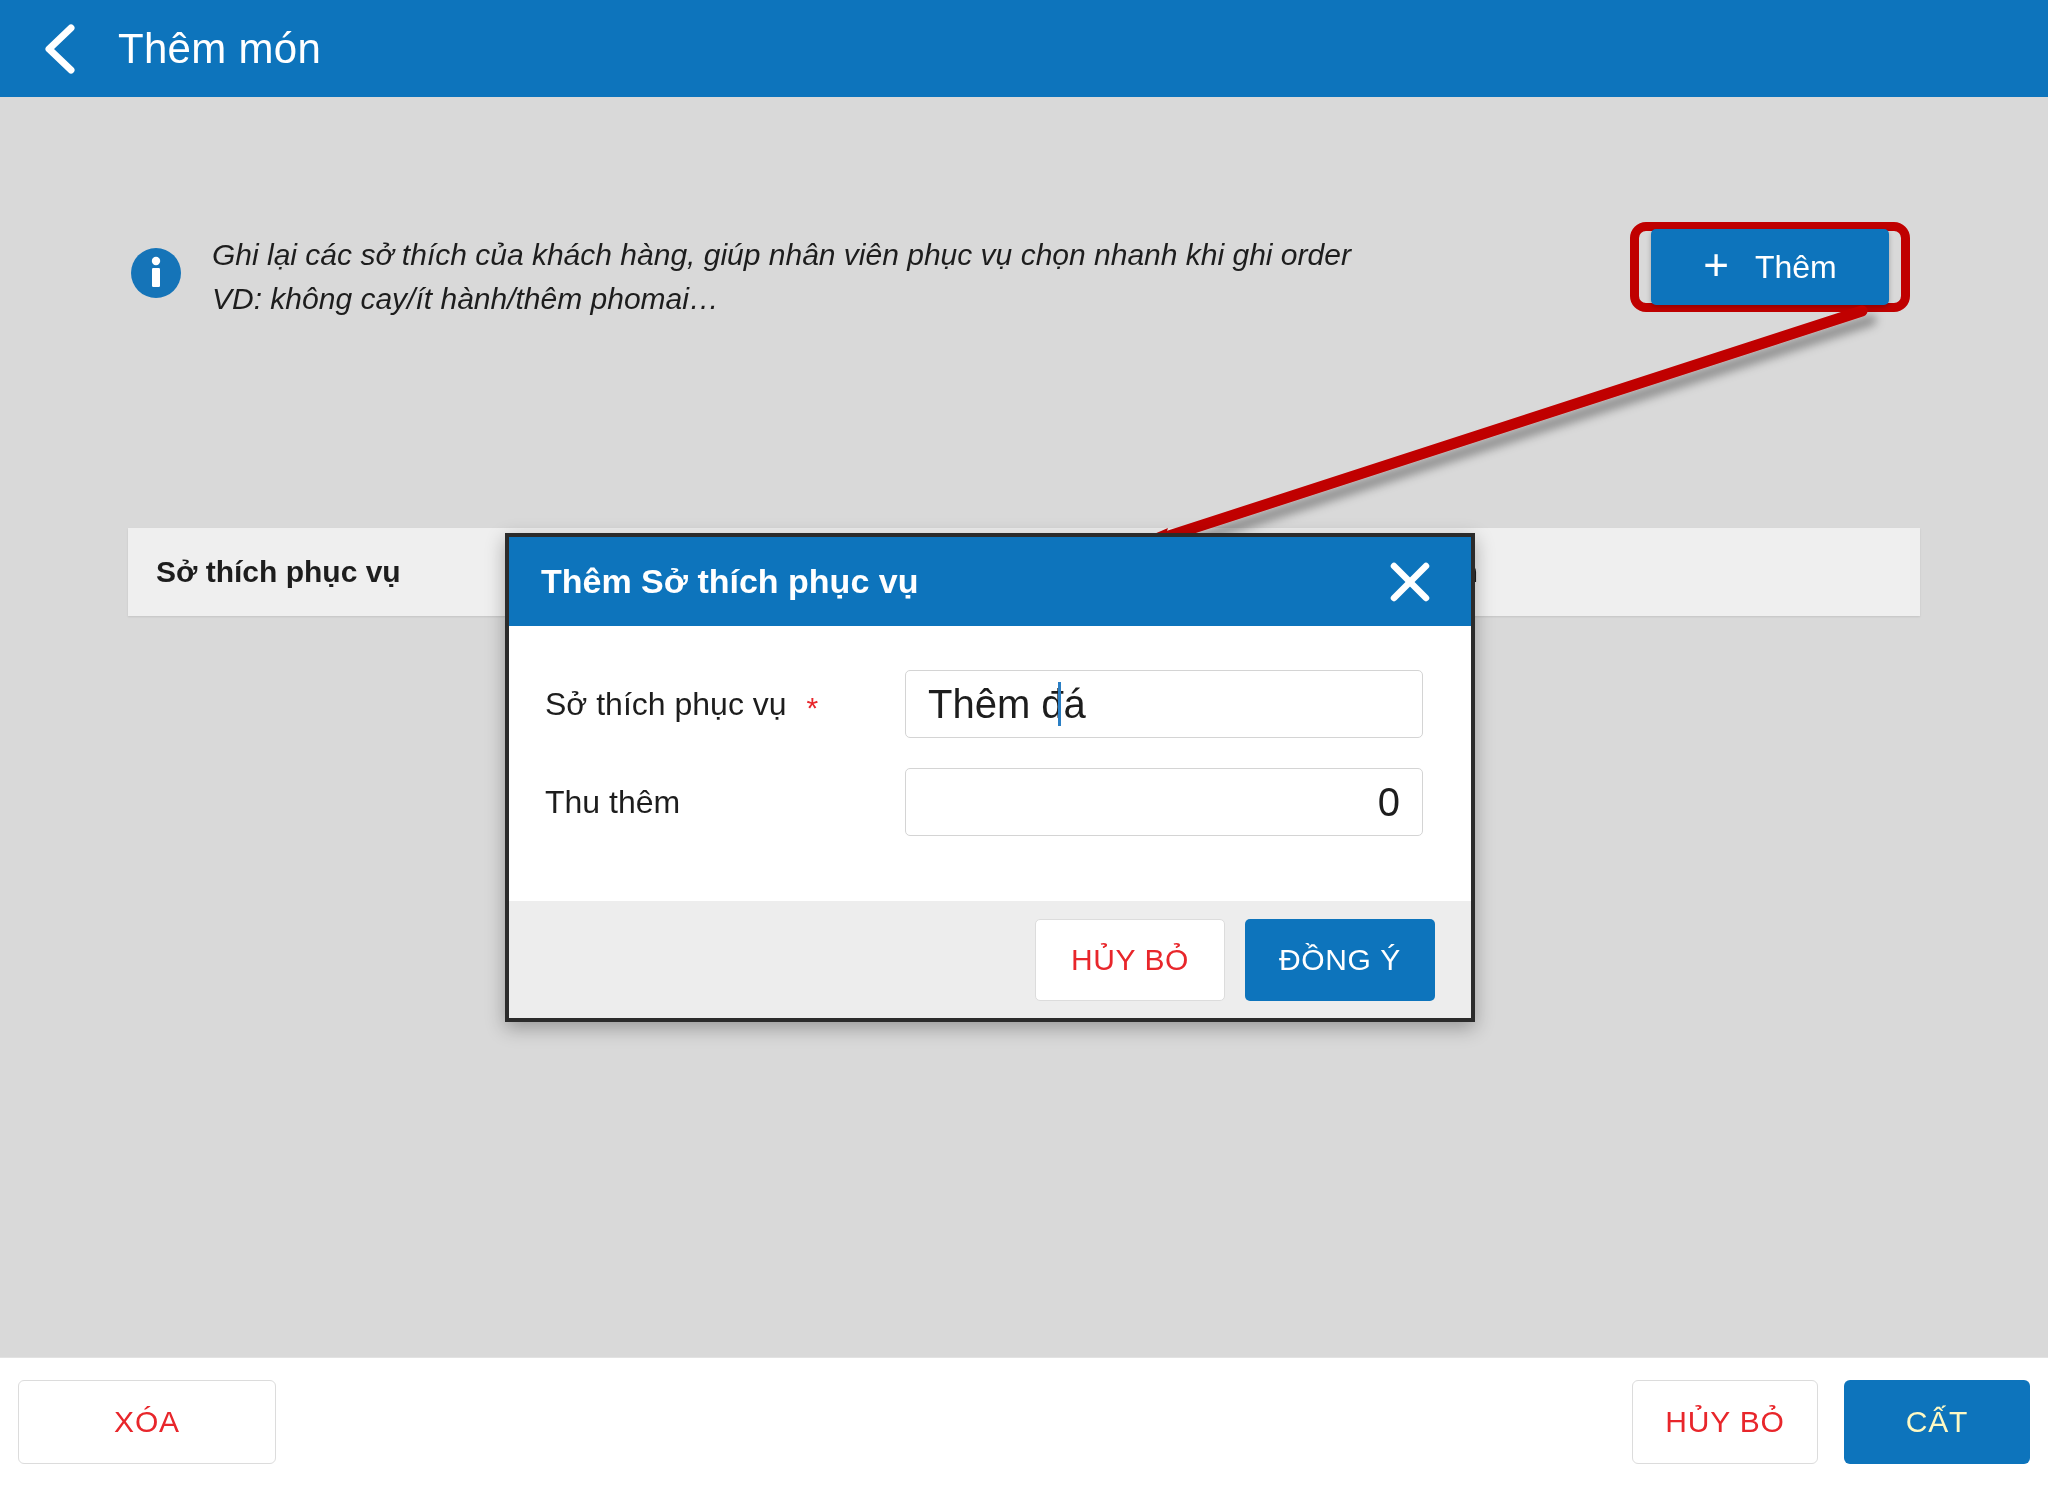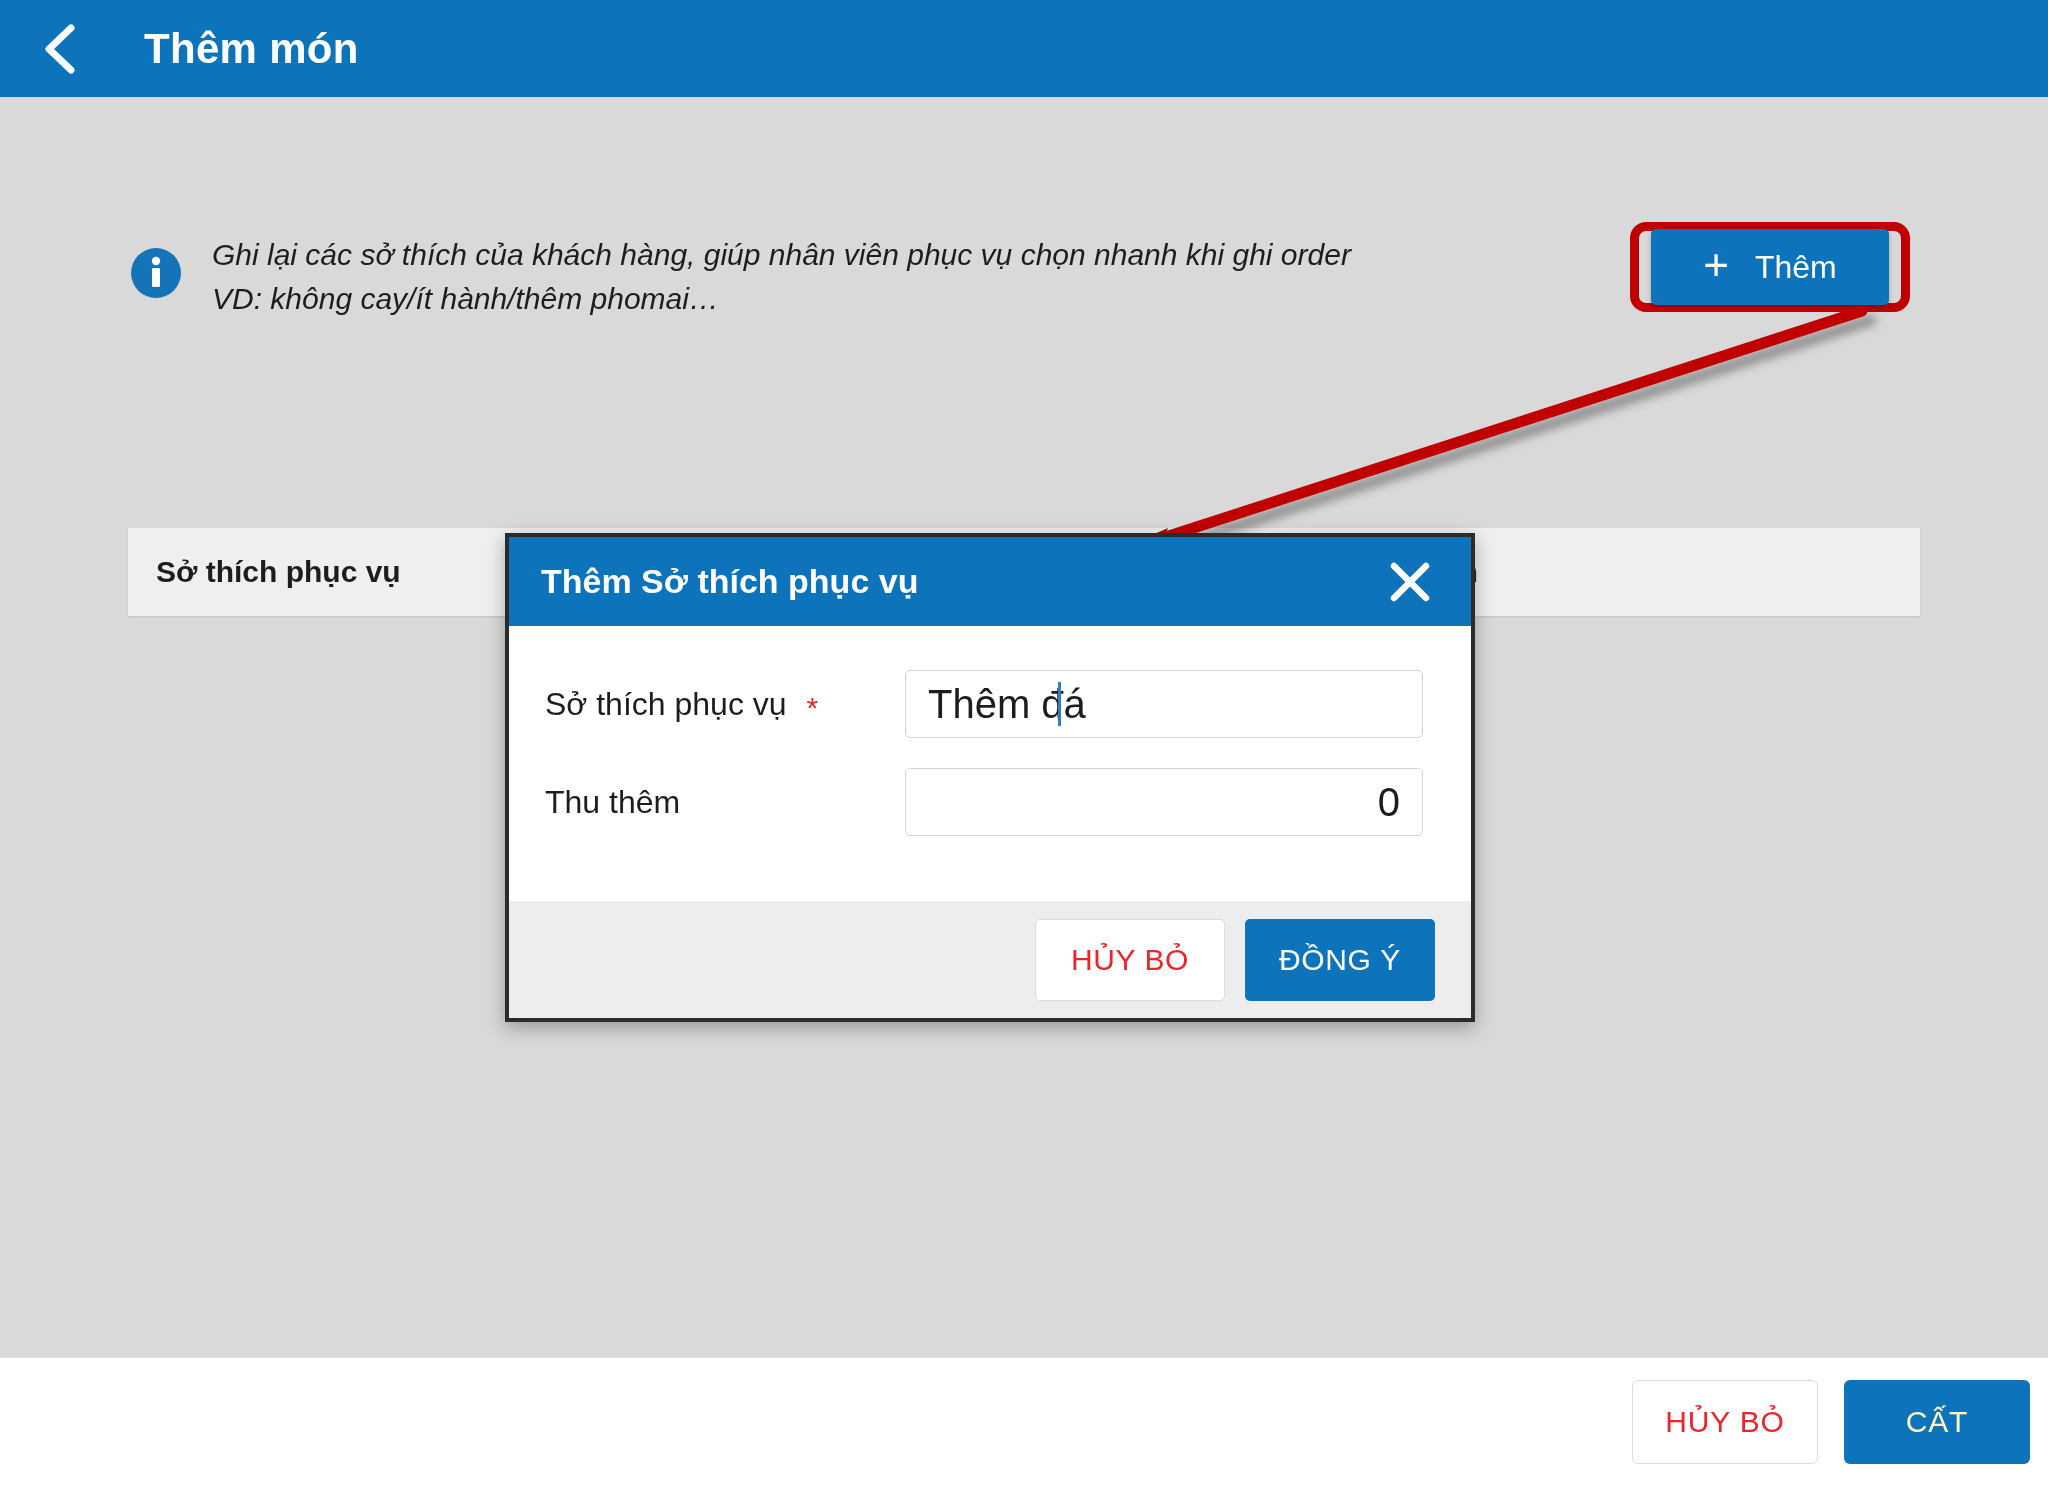--- a/index.html
+++ b/index.html
@@ -27,24 +27,24 @@
     align-items: center;
   }
   .back-icon {
     width: 46px; height: 46px;
     margin-left: 38px;
     display: flex; align-items: center; justify-content: center;
     cursor: pointer;
   }
   .back-icon svg { display: block; }
   .appbar-title {
-    margin-left: 60px;
+    margin-left: 34px;
     color: #ffffff;
     font-size: 42px;
-    font-weight: 700;
+    font-weight: 400;
     letter-spacing: 0.3px;
   }
 
   
   .tabbar {
     position: absolute;
     left: 0; top: 97px;
     width: 2048px; height: 88px;
     background: #ffffff;
     display: flex;
@@ -417,19 +417,20 @@
 
     </div>
 
     <div class="modal-footer">
       <button class="btn-modal-cancel">HỦY BỎ</button>
       <button class="btn-modal-ok">ĐỒNG Ý</button>
     </div>
   </div>
 
   <div class="bottombar">
+    <button class="btn-delete">XÓA</button>
     <div class="bottom-right">
       <button class="btn-bottom-cancel">HỦY BỎ</button>
       <button class="btn-save">CẤT</button>
     </div>
   </div>
 
 </div>
 
 </body></html>

